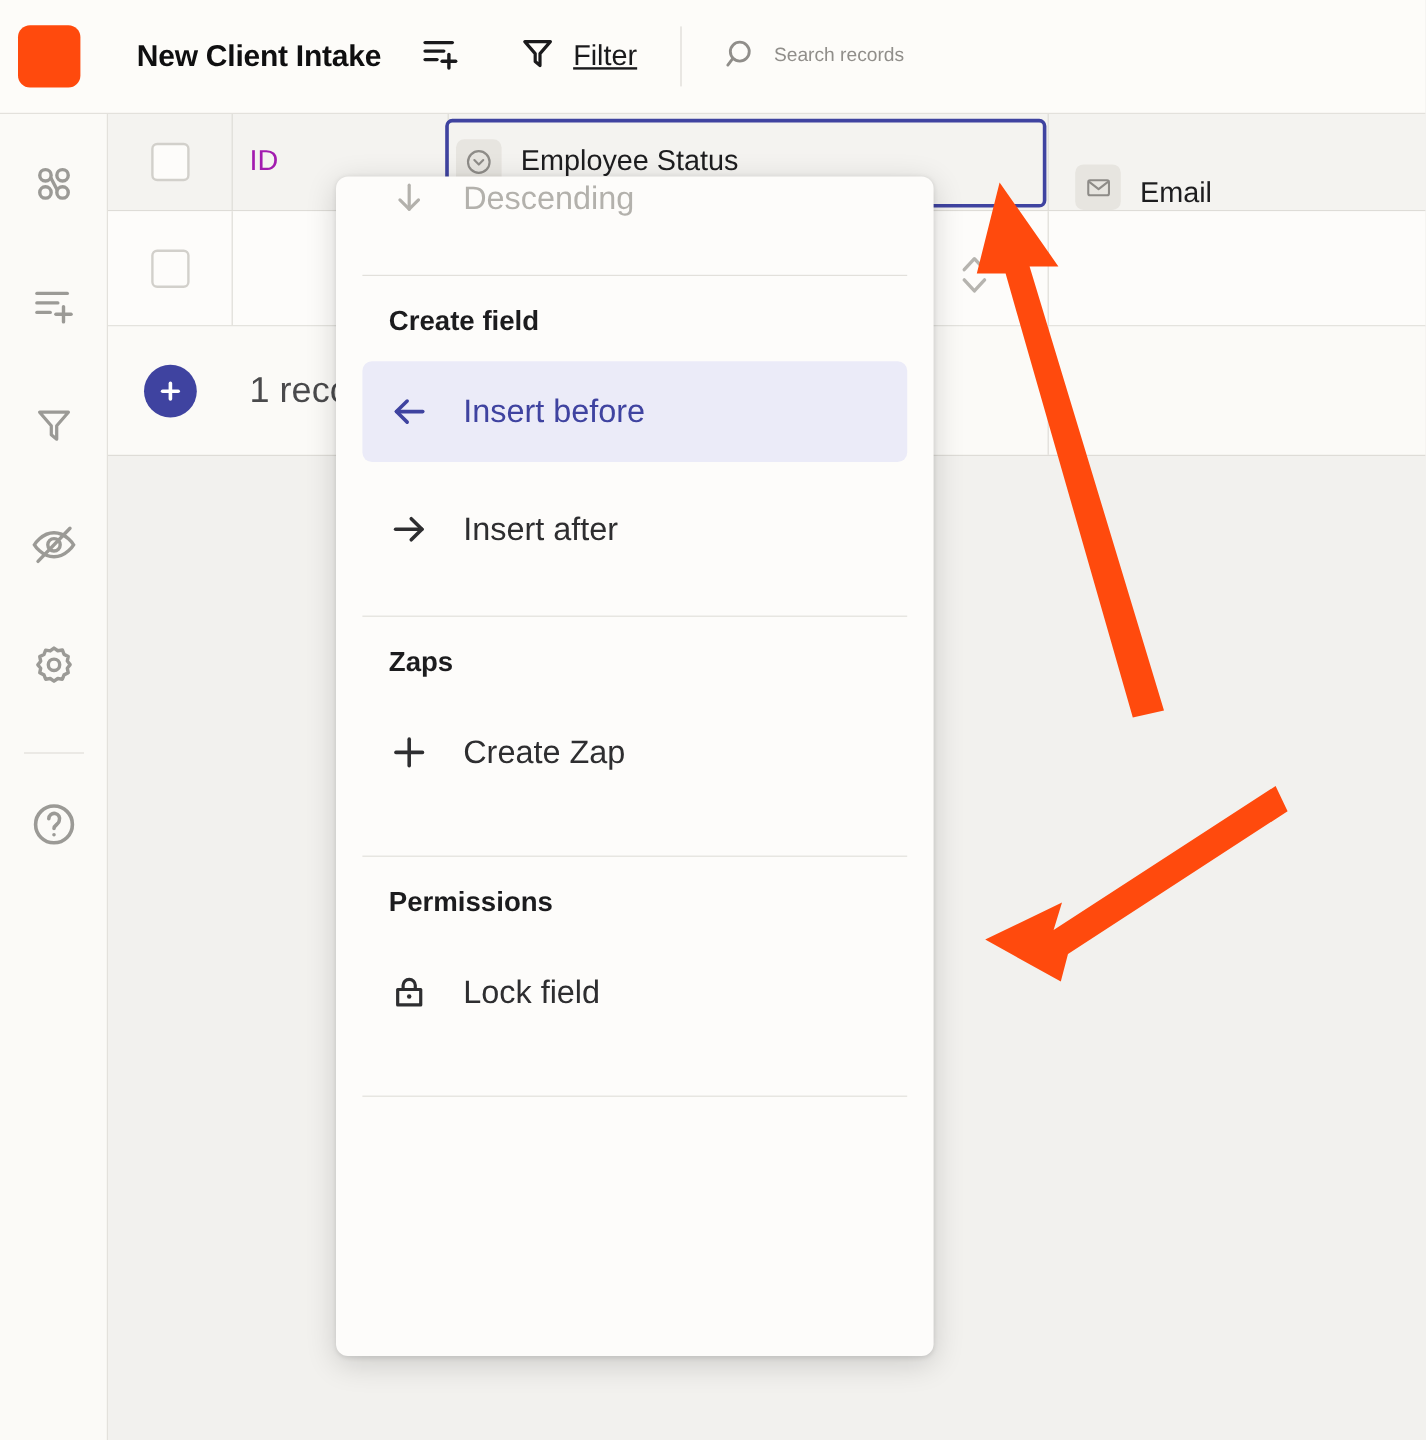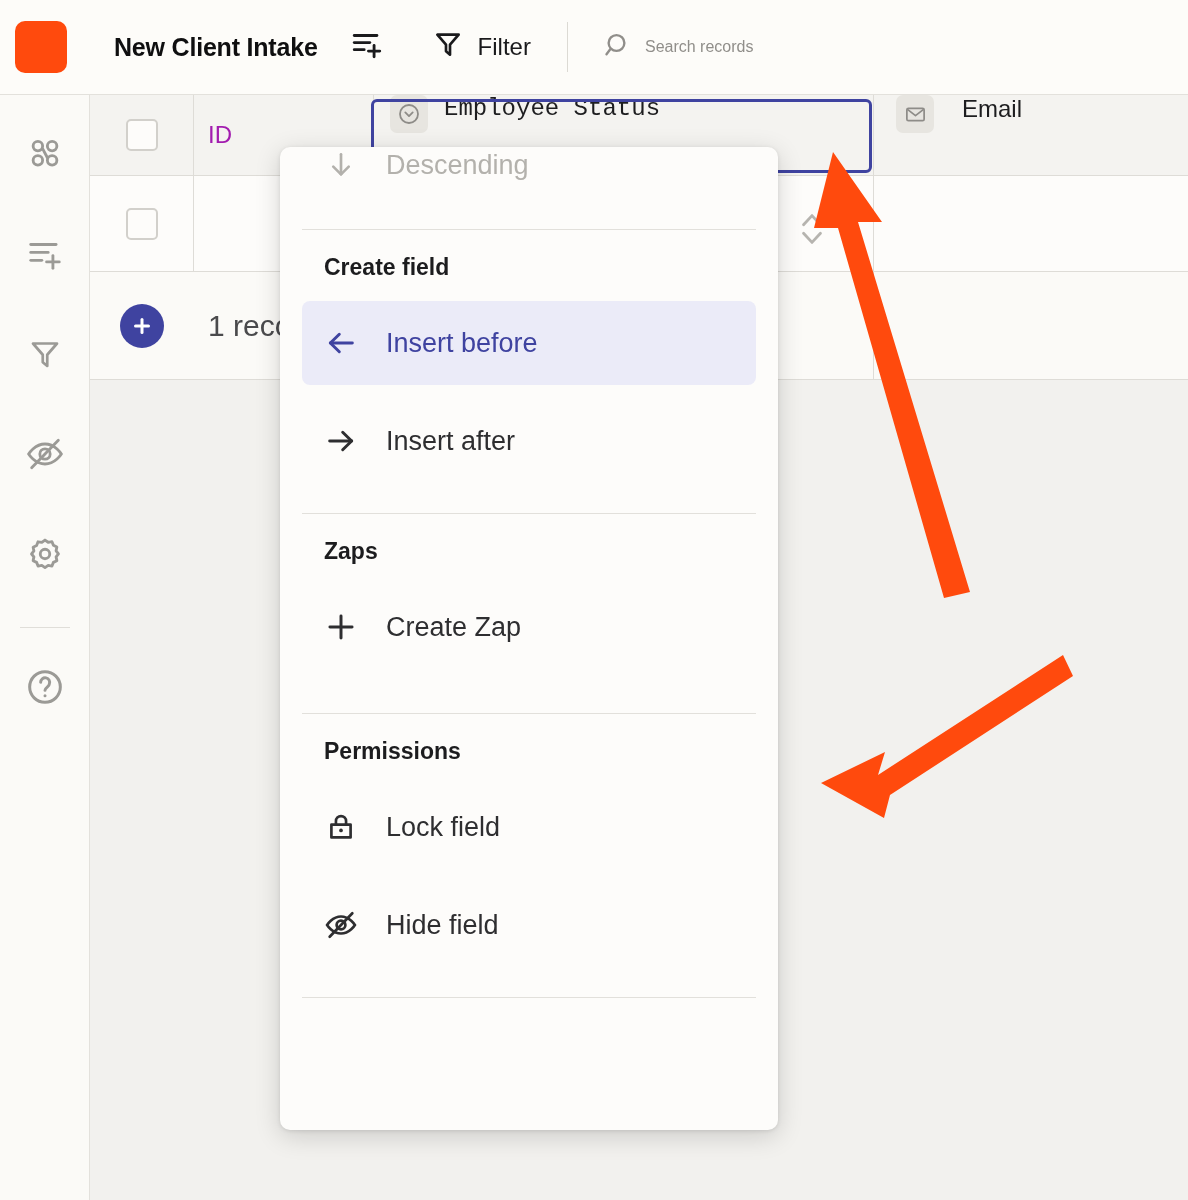--- a/index.html
+++ b/index.html
@@ -29,21 +29,21 @@
     font-size: 25px; font-weight: bold; color: #0F0F10;
     margin-left: 47px; white-space: nowrap; letter-spacing: -0.2px;
   }
   .tb-btn {
     display: flex; align-items: center; gap: 14px;
     color: #1A1A1C; font-size: 24px; white-space: nowrap;
     cursor: pointer;
   }
   .tb-icon { flex: 0 0 auto; display: block; }
   #btn-addfield { margin-left: 32px; }
-  #btn-filter { margin-left: 48px; }
+  #btn-filter { margin-left: 48px; text-decoration: underline; }
   #btn-hidefields { margin-left: 48px; }
   .tb-divider {
     width: 1px; height: 50px; background: #DCDAD4; margin-left: 36px;
   }
   #search-box {
     display: flex; align-items: center; gap: 15px; margin-left: 32px;
     cursor: text;
   }
   #search-box .ph { font-size: 16px; color: #908E8A; white-space: nowrap; }
 
@@ -80,25 +80,25 @@
   .c-check {
     width: 104px; flex: 0 0 104px; border-right: 1px solid #DEDCD7;
     display: flex; align-items: center; justify-content: center;
   }
   .c-id {
     width: 180px; flex: 0 0 180px; border-right: 1px solid #DEDCD7;
     display: flex; align-items: center; padding: 0 14px;
   }
   .c-status {
     width: 500px; flex: 0 0 500px; border-right: 1px solid #DEDCD7;
-    display: flex; align-items: flex-start; padding: 0 16px; gap: 16px; font-family: Liberation Mono, monospace;
+    display: flex; align-items: center; padding: 0 6px; gap: 16px;
   }
   .c-email {
-    flex: 1 1 auto; display: flex; align-items: flex-start;
-    padding: 0 22px; gap: 28px;
+    flex: 1 1 auto; display: flex; align-items: flex-end;
+    padding: 0 22px; gap: 16px;
   }
   .chk {
     width: 32px; height: 32px; border: 2.5px solid #D2D0CB;
     border-radius: 5px; background: #FDFCFA; cursor: pointer;
   }
   .col-head-text { font-size: 24px; color: #1D1D1F; white-space: nowrap; }
   .col-head-text.muted { color: #a21caf; }
   .fieldicon {
     width: 38px; height: 38px; border-radius: 7px; background: #E7E5E0;
     display: flex; align-items: center; justify-content: center;
@@ -421,30 +421,20 @@
           <rect x="4.8" y="10.2" width="14.4" height="9.6"></rect>
           <path d="M8.2 10.2V7.6a3.8 3.8 0 017.6 0v2.6"></path>
           <circle cx="12" cy="14.6" r="1.4" fill="#2E2E30" stroke="none"></circle>
         </svg>
       </span>
       <span class="m-lb">Lock field</span>
     </div>
 
     <div class="sp-14"></div>
 
-    <div class="m-item" style="height:84px;">
-      <span class="m-ic">
-        <svg width="36" height="36" viewBox="0 0 24 24" fill="none" stroke="#2E2E30" stroke-width="1.9" stroke-linecap="round">
-          <path d="M2.2 12s3.6-6 9.8-6 9.8 6 9.8 6-3.6 6-9.8 6-9.8-6-9.8-6z"></path>
-          <circle cx="12" cy="12" r="3.1"></circle>
-          <line x1="4" y1="20.3" x2="20" y2="3.7"></line>
-        </svg>
-      </span>
-      <span class="m-lb">Hide field</span>
-    </div>
 
     <div class="sp-30"></div>
     <div class="m-sep"></div>
     <div class="sp-30"></div>
 
     <div class="m-item" style="height:84px;">
       
       
     </div>
   </div>

